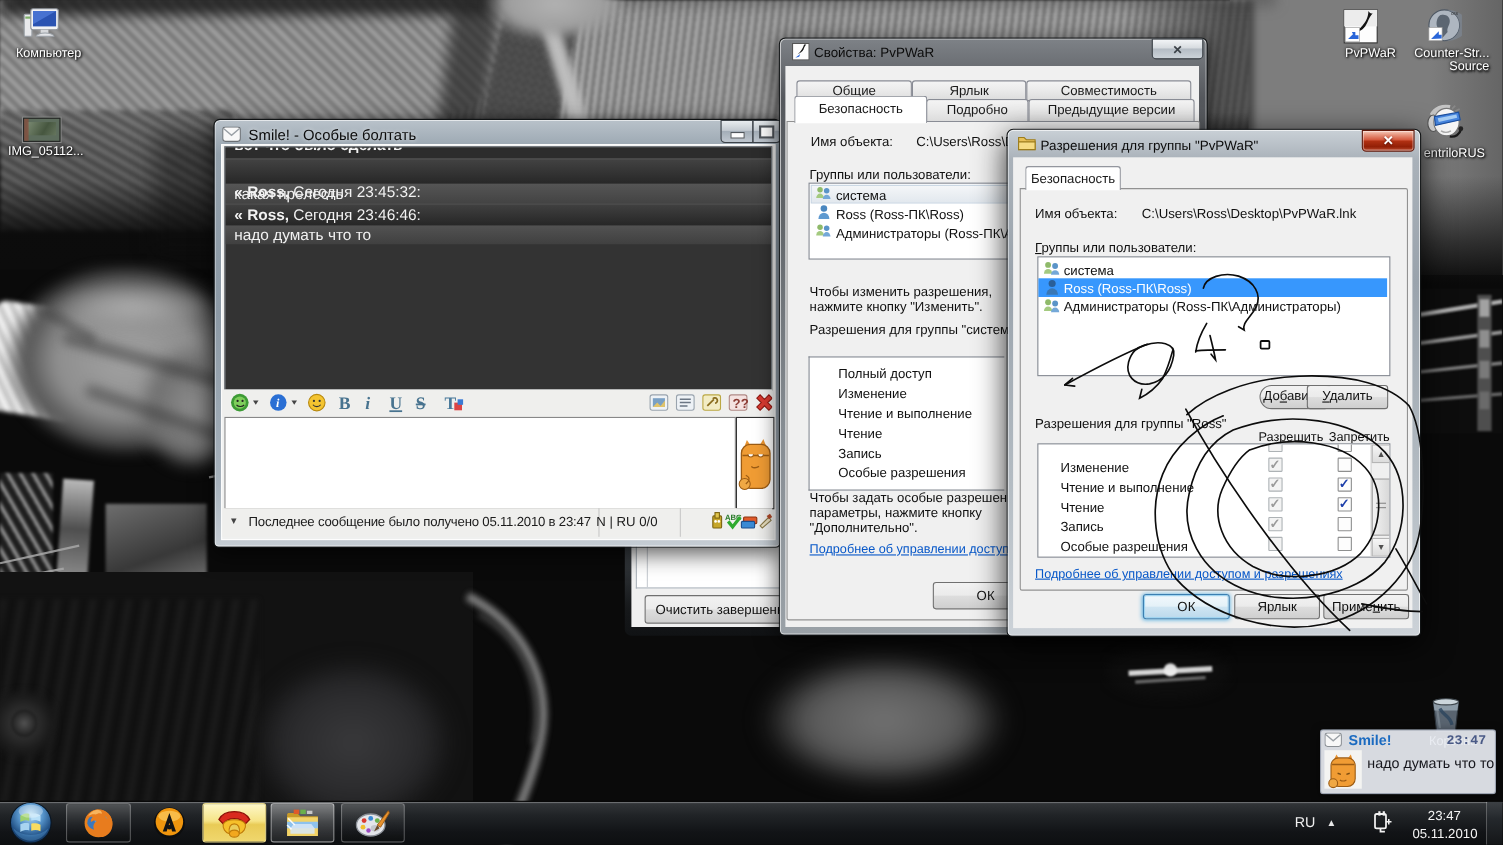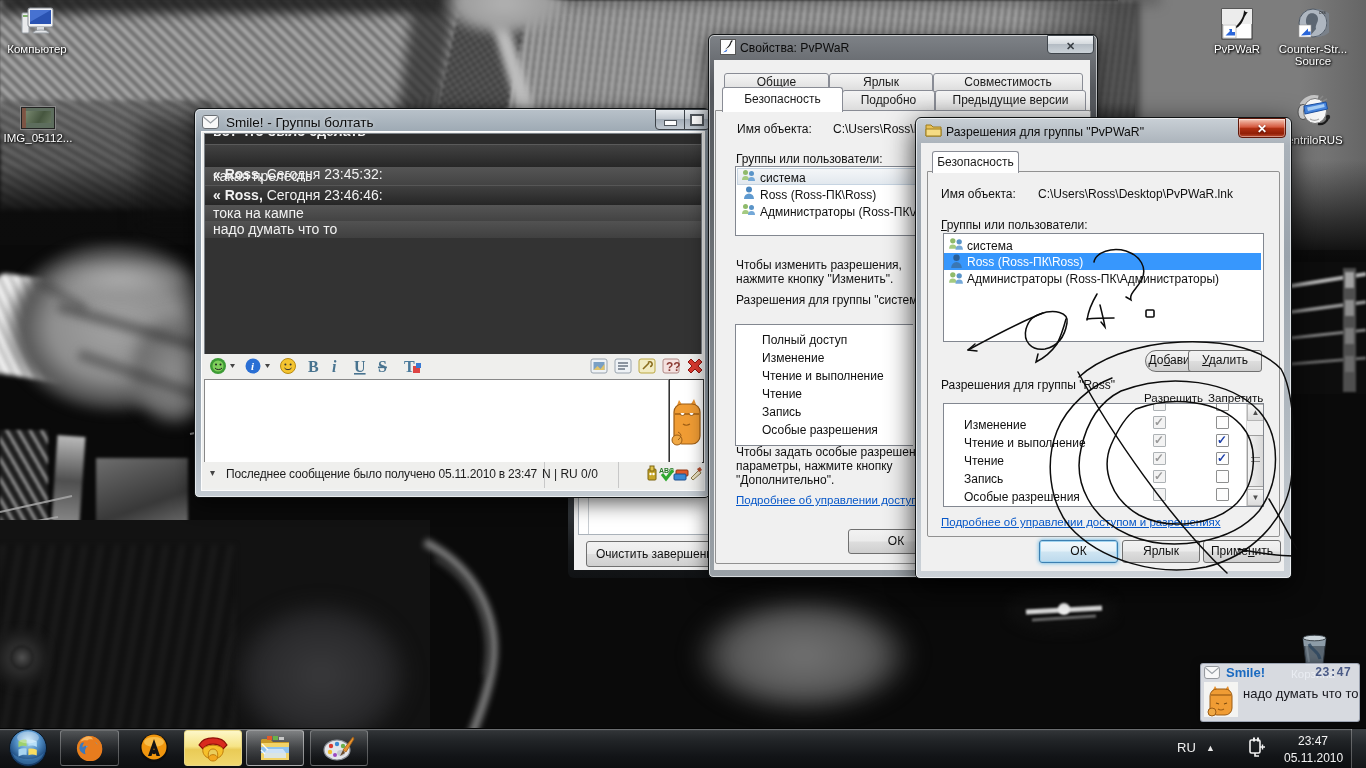--- a/index.html
+++ b/index.html
@@ -1,21 +1,21 @@
 <!DOCTYPE html>
 <html><head><meta charset="utf-8">
 <style>
   html,body{margin:0;padding:0;width:1366px;height:768px;overflow:hidden;background:#0a0a0a;
     font-family:"Liberation Sans",sans-serif;}
   .abs{position:absolute;}
   #stage{position:relative;width:1366px;height:768px;overflow:hidden;}
   
   .bgpart{position:absolute;}
   
-  .dlabel{position:absolute;color:#fff;font-size:11.5px;text-align:center;
+  .dlabel{position:absolute;color:#fff;font-size:11.5px;text-align:right;
     text-shadow:1px 1px 2px #000,0 0 3px #000;white-space:nowrap;}
   
   .win{position:absolute;border:1px solid #101314;border-radius:6px 6px 5px 5px;
     box-shadow:0 5px 20px rgba(0,0,0,.65),inset 0 0 0 1px rgba(255,255,255,.6);}
   
   .dlg-client{position:absolute;background:#f0f0f0;}
   .tab{position:absolute;background:linear-gradient(#f4f4f4,#ebebeb 45%,#dcdcdc);
     border:1px solid #898c95;border-radius:3px 3px 0 0;font-size:12px;color:#1a1a1a;
     text-align:center;}
   .tab.sel{background:#fff;border-bottom:none;z-index:3;}
@@ -201,39 +201,38 @@
 </div>
 
 <div id="chat">
   <div class="win" style="left:194px;top:108px;width:514px;height:388px;
      background:linear-gradient(180deg,#b9c2ca 0%,#93a0ab 8%,#8c99a5 45%,#a7b2bc 85%,#c6cdd4);"></div>
 
   <svg class="abs" style="left:202px;top:115px;" width="17" height="14" viewBox="0 0 17 14">
     <rect x="0.5" y="0.5" width="16" height="13" rx="2.5" fill="#f8f8f8" stroke="#6a6f74"></rect>
     <path d="M1.5 2 L8.5 8 L15.5 2" fill="none" stroke="#9aa0a6" stroke-width="1.3"></path>
   </svg>
-  <div class="abs" style="left:226px;top:115px;font-size:13.5px;color:#0c0c0c;text-shadow:0 0 4px rgba(255,255,255,.75);">Smile! - Группы болтать</div>
+  <div class="abs" style="left:226px;top:115px;font-size:13.5px;color:#0c0c0c;text-shadow:0 0 4px rgba(255,255,255,.75);">Smile! - Особые болтать</div>
 
   <div class="abs" style="left:655px;top:109px;width:28px;height:19px;background:linear-gradient(180deg,#e8ecef 0%,#c3cad1 45%,#a4aeb8 50%,#bfc7cf);border:1px solid #3c4248;border-radius:0 0 0 4px;">
     <div class="abs" style="left:8px;top:10px;width:11px;height:4px;background:#fdfdfd;border:1px solid #50565c;"></div>
   </div>
   <div class="abs" style="left:684px;top:109px;width:24px;height:19px;background:linear-gradient(180deg,#e8ecef 0%,#c3cad1 45%,#a4aeb8 50%,#bfc7cf);border:1px solid #3c4248;border-radius:0 0 4px 0;">
     <div class="abs" style="left:5px;top:4px;width:10px;height:8px;background:#fdfdfd;border:2px solid #50565c;"></div>
   </div>
 
   <div class="abs" style="left:201px;top:131px;width:502px;height:358px;background:#eff0ef;border:1px solid #fdfdfd;"></div>
 
   <div class="abs" style="left:204px;top:133px;width:496px;height:220px;background:#333;border:1px solid #7c8288;overflow:hidden;font-size:14px;color:#f2f2f2;">
     <div style="height:10px;background:#2c2c2c;overflow:hidden;">
           <div style="margin-top:-11px;padding-left:8px;font-weight:bold;">вот что было сделать</div>
         </div>
     <div style="height:23px;background:linear-gradient(#424242,#272727);border-top:1px solid #5a5a5a;box-sizing:border-box;padding:21px 0 0 8px;"><b>« Ross,</b> Сегодня 23:45:32:</div>
     <div style="height:18px;background:linear-gradient(#555,#434343);padding:0 0 0 8px;line-height:18px;">какая прелесть</div>
     <div style="height:20px;background:linear-gradient(#404040,#262626);border-top:1px solid #565656;box-sizing:border-box;padding-left:8px;line-height:19px;"><b>« Ross,</b> Сегодня 23:46:46:</div>
-    <div style="height:16px;background:linear-gradient(#555,#434343);padding-left:8px;line-height:16px;">тока на кампе</div>
     <div style="height:17px;background:linear-gradient(#525252,#404040);padding-left:8px;line-height:16px;">надо думать что то</div>
   </div>
 
   <div class="abs" style="left:202px;top:354px;width:500px;height:25px;background:#efefed;">
     <svg class="abs" style="left:6px;top:3px;" width="460" height="19" viewBox="0 0 460 19">
       <g>
         <circle cx="10" cy="9" r="8" fill="#3d9b35"></circle>
             <circle cx="10" cy="9" r="5.5" fill="#7fce5c"></circle>
         <circle cx="8" cy="7.5" r="1" fill="#222"></circle>
             <circle cx="12.5" cy="7.5" r="1" fill="#222"></circle>

